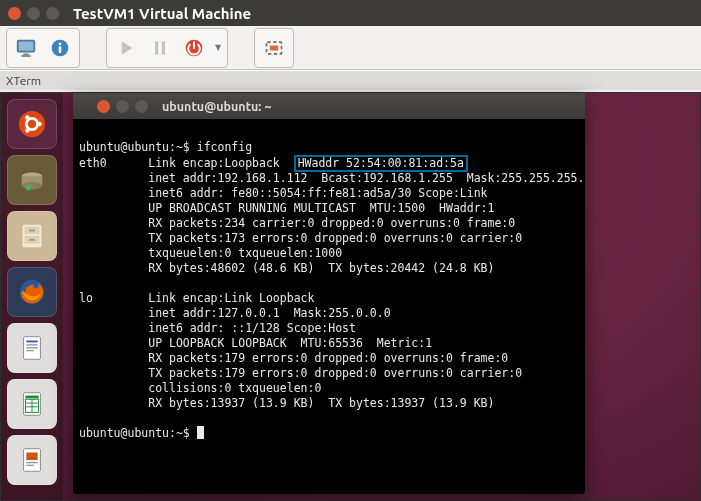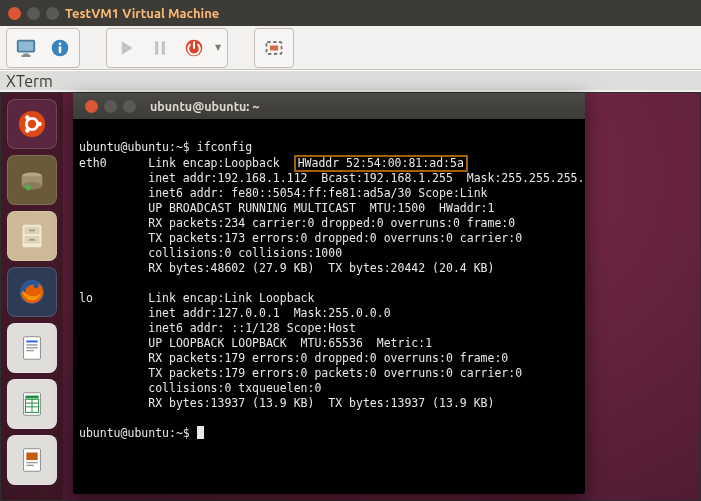--- a/index.html
+++ b/index.html
@@ -20,23 +20,24 @@
     align-items: center;
     padding: 0 8px;
     gap: 6px;
   }
   .win-btn {
     width: 13px; height: 13px; border-radius: 50%;
     background: #5a5955;
   }
   .win-btn.close { background: #d95734; }
   .outer-title {
-    color: #fdba74;
-    font-size: 13px;
+    color: #ffffff;
+    font-size: 15px;
     font-weight: bold;
+    margin-left: 8px;
   }
 
   
   .toolbar {
     height: 44px;
     background: #f2f1f0;
     border-bottom: 1px solid #c6c3be;
     display: flex;
     align-items: center;
     padding: 2px 6px;
@@ -70,21 +71,21 @@
   .toolbar .spacer { width: 10px; }
 
   
   .xterm-panel {
     height: 20px;
     background: #dedddb;
     border-top: 1px solid #ffffff;
     display: flex;
     align-items: center;
     padding: 0 6px;
-    font-size: 16px;
+    font-size: 12px;
     color: #3b3a37;
   }
 
   
   .desktop {
     position: absolute;
     top: 92px;
     left: 0;
     right: 0;
     bottom: 0;
@@ -130,42 +131,42 @@
     border-radius: 0 0 3px 3px;
     box-shadow: 0 6px 20px rgba(0,0,0,0.5);
     overflow: hidden;
     font-family: "DejaVu Sans Mono", monospace;
   }
   .term-titlebar {
     height: 26px;
     background: linear-gradient(#4a4945, #3c3b37);
     display: flex;
     align-items: center;
-    padding: 0 12px;
+    padding: 0 24px;
     gap: 6px;
   }
   .term-titlebar .win-btn { width: 13px; height: 13px; }
   .term-title {
     color: #dfd8cf;
     font-size: 12.5px;
     font-weight: bold;
     font-family: "Ubuntu", sans-serif;
     margin-left: 8px;
   }
   .term-body {
     padding: 6px 6px;
     color: #e8e8e8;
     font-size: 11.5px;
     line-height: 15px;
     white-space: pre;
   }
   .prompt-line { white-space: pre; }
   .hl-box {
     display: inline-block;
-    border: 2px solid #a16207;
+    border: 2px solid #0369a1;
     padding: 0 2px;
     line-height: 13px;
     margin-bottom: -1px;
   }
   .cursor {
     display: inline-block;
     width: 7px; height: 13px;
     background: #e8e8e8;
     vertical-align: -2px;
   }
@@ -308,29 +309,29 @@
       <div class="term-title">ubuntu@ubuntu: ~</div>
     </div>
     <div class="term-body">
 <span class="prompt-line"><span>ubuntu@ubuntu:~$</span> <span>ifconfig</span></span>
 <span class="prompt-line"><span>eth0</span>      <span>Link encap:Loopback  </span><span class="hl-box">HWaddr 52:54:00:81:ad:5a</span></span>
 <span class="prompt-line">          <span>inet addr:192.168.1.112  Bcast:192.168.1.255  Mask:255.255.255.0</span></span>
 <span class="prompt-line">          <span>inet6 addr: fe80::5054:ff:fe81:ad5a/30 Scope:Link</span></span>
 <span class="prompt-line">          <span>UP BROADCAST RUNNING MULTICAST  MTU:1500  HWaddr:1</span></span>
 <span class="prompt-line">          <span>RX packets:234 carrier:0 dropped:0 overruns:0 frame:0</span></span>
 <span class="prompt-line">          <span>TX packets:173 errors:0 dropped:0 overruns:0 carrier:0</span></span>
-<span class="prompt-line">          <span>collisions:0 collisions:1000</span></span>
-<span class="prompt-line">          <span>RX bytes:48602 (27.9 KB)  TX bytes:20442 (20.4 KB)</span></span>
+<span class="prompt-line">          <span>txqueuelen:0 txqueuelen:1000</span></span>
+<span class="prompt-line">          <span>RX bytes:48602 (48.6 KB)  TX bytes:20442 (24.8 KB)</span></span>
 <span class="prompt-line"></span>
 <span class="prompt-line"><span>lo</span>        <span>Link encap:Link Loopback</span></span>
 <span class="prompt-line">          <span>inet addr:127.0.0.1  Mask:255.0.0.0</span></span>
 <span class="prompt-line">          <span>inet6 addr: ::1/128 Scope:Host</span></span>
 <span class="prompt-line">          <span>UP LOOPBACK LOOPBACK  MTU:65536  Metric:1</span></span>
 <span class="prompt-line">          <span>RX packets:179 errors:0 dropped:0 overruns:0 frame:0</span></span>
-<span class="prompt-line">          <span>TX packets:179 errors:0 packets:0 overruns:0 carrier:0</span></span>
+<span class="prompt-line">          <span>TX packets:179 errors:0 dropped:0 overruns:0 carrier:0</span></span>
 <span class="prompt-line">          <span>collisions:0 txqueuelen:0</span></span>
 <span class="prompt-line">          <span>RX bytes:13937 (13.9 KB)  TX bytes:13937 (13.9 KB)</span></span>
 <span class="prompt-line"></span>
 <span class="prompt-line"><span>ubuntu@ubuntu:~$</span> <span class="cursor"></span></span>
     </div>
   </div>
 
 </div>
 
 </body></html>

